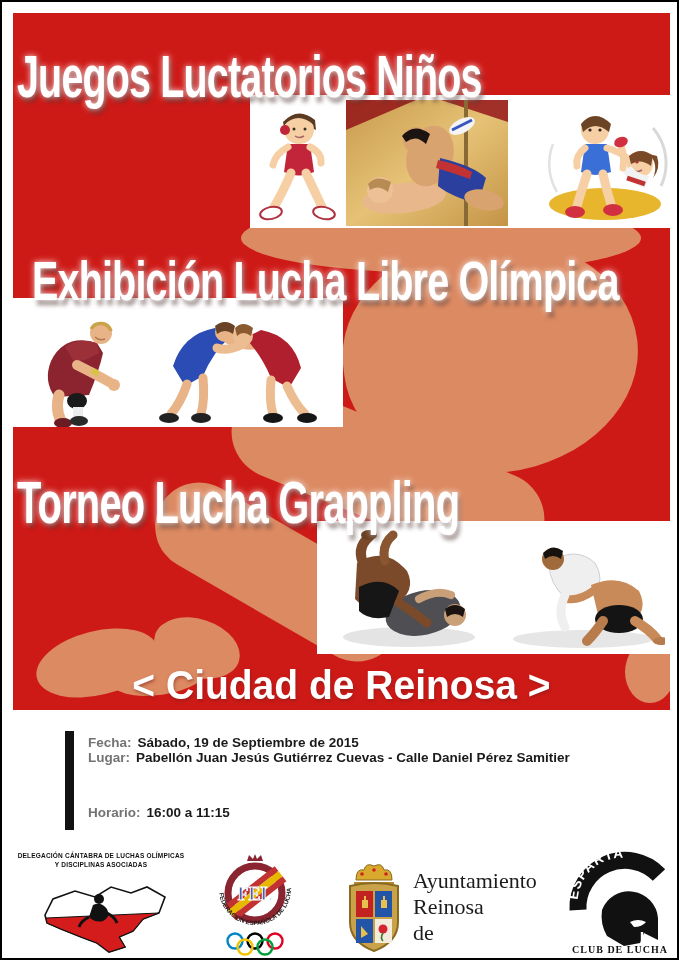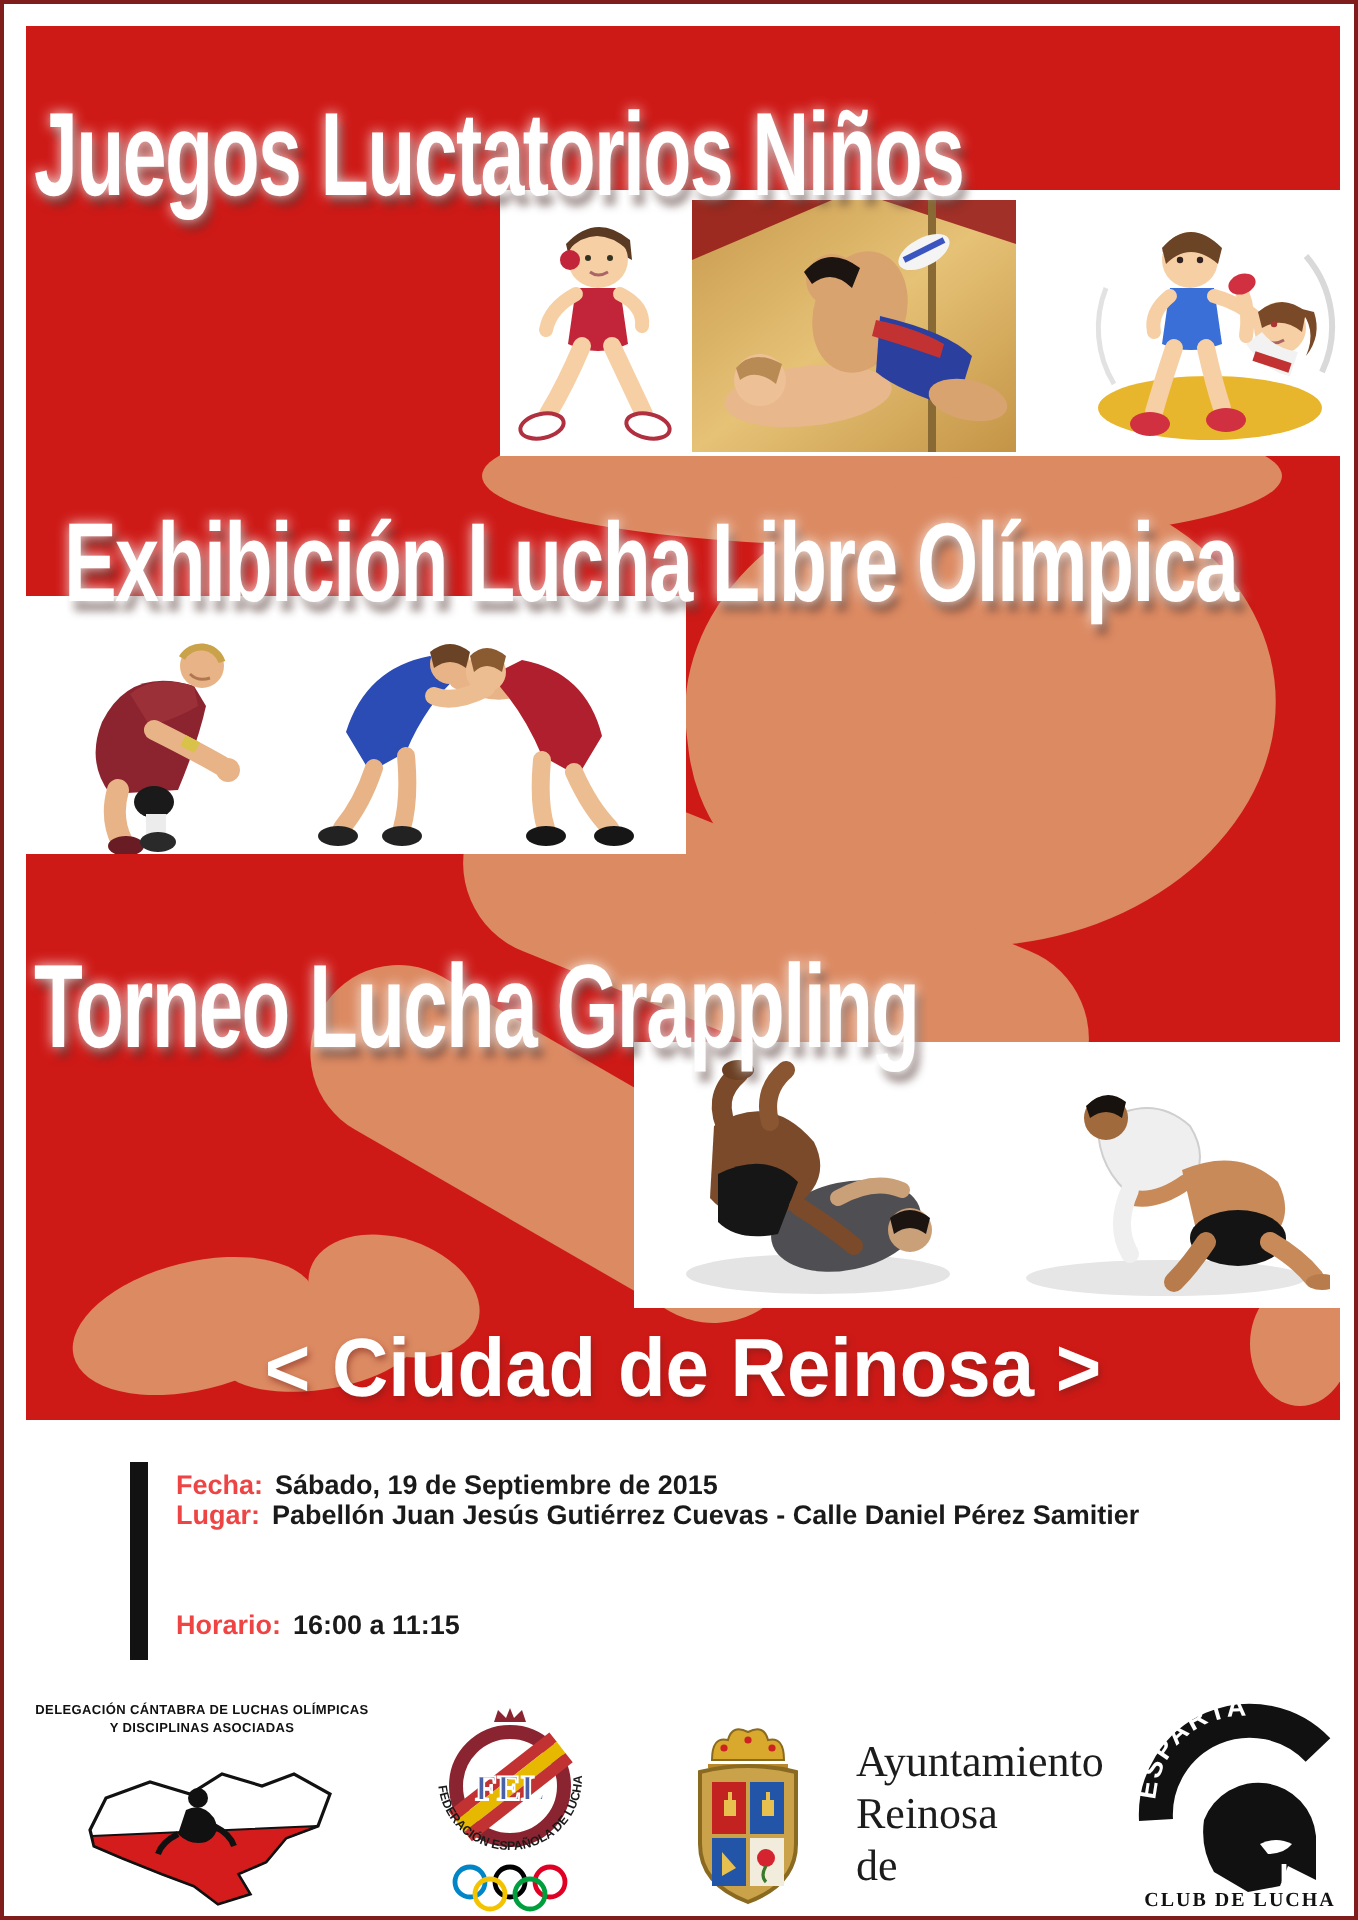--- a/index.html
+++ b/index.html
@@ -1,18 +1,18 @@
 <!DOCTYPE html>
 <html><head>
 <meta charset="utf-8">
 <style>
   html,body{margin:0;padding:0;background:#888;}
   .page{
     position:relative;width:679px;height:960px;background:#ffffff;
-    border:2px solid #7f1d1d;box-sizing:border-box;overflow:hidden;
+    border:2px solid #000000;box-sizing:border-box;overflow:hidden;
     font-family:"Liberation Sans",sans-serif;
   }
   .red-field{
     position:absolute;left:11px;top:11px;width:657px;height:697px;
     background:#ce1a17;overflow:hidden;
   }
   .sal{position:absolute;background:#dc8a62;}
   .band{position:absolute;background:#ffffff;z-index:3;}
   .photo{position:absolute;}
   .big-title{
@@ -23,29 +23,29 @@
   .t1{left:15px;top:40px;font-size:47px;transform:scale(.84,1.26);}
   .t2{left:30px;top:246px;font-size:46px;transform:scale(.86,1.22);}
   .t3{left:15px;top:466px;font-size:47px;transform:scale(.85,1.26);}
   .city{
     position:absolute;left:11px;top:660px;width:657px;z-index:5;text-align:center;
     color:#fff;font-weight:bold;font-size:39px;transform:scaleY(1.06);transform-origin:center top;
     text-shadow:1px 2px 3px rgba(120,30,25,.5);
   }
   .detail-bar{position:absolute;left:63px;top:729px;width:9px;height:99px;background:#121212;}
   .detail-row{position:absolute;left:86px;font-size:13.5px;font-weight:bold;white-space:nowrap;color:#1a1a1a;}
-  .detail-row .lab{color:#ef4444;margin-right:6px;}
+  .detail-row .lab{color:#737373;margin-right:6px;}
   .row-fecha{top:733px;}
   .row-lugar{top:728px;margin-top:20px;}
   .row-horario{top:803px;}
   .logo{position:absolute;text-align:center;}
   .cantabria{left:10px;top:850px;width:178px;}
   .cantabria .cab-line{font-size:6.5px;font-weight:bold;color:#111;letter-spacing:.2px;line-height:1.35;}
   .fel{left:203px;top:851px;width:100px;}
-  .reinosa{left:340px;top:858px;display:flex;align-items:flex-start;gap:22px;text-align:left;}
+  .reinosa{left:340px;top:858px;display:flex;align-items:flex-start;gap:7px;text-align:left;}
   .reinosa .name{font-family:"Liberation Serif",serif;font-size:22px;color:#1c1c1c;line-height:1.18;margin-top:8px;}
   .esparta{left:560px;top:846px;width:116px;}
 </style>
 </head>
 <body>
 
 <div class="page">
 
   <div class="red-field">
     <div class="sal" style="left:228px;top:190px;width:400px;height:70px;border-radius:50%;"></div>

